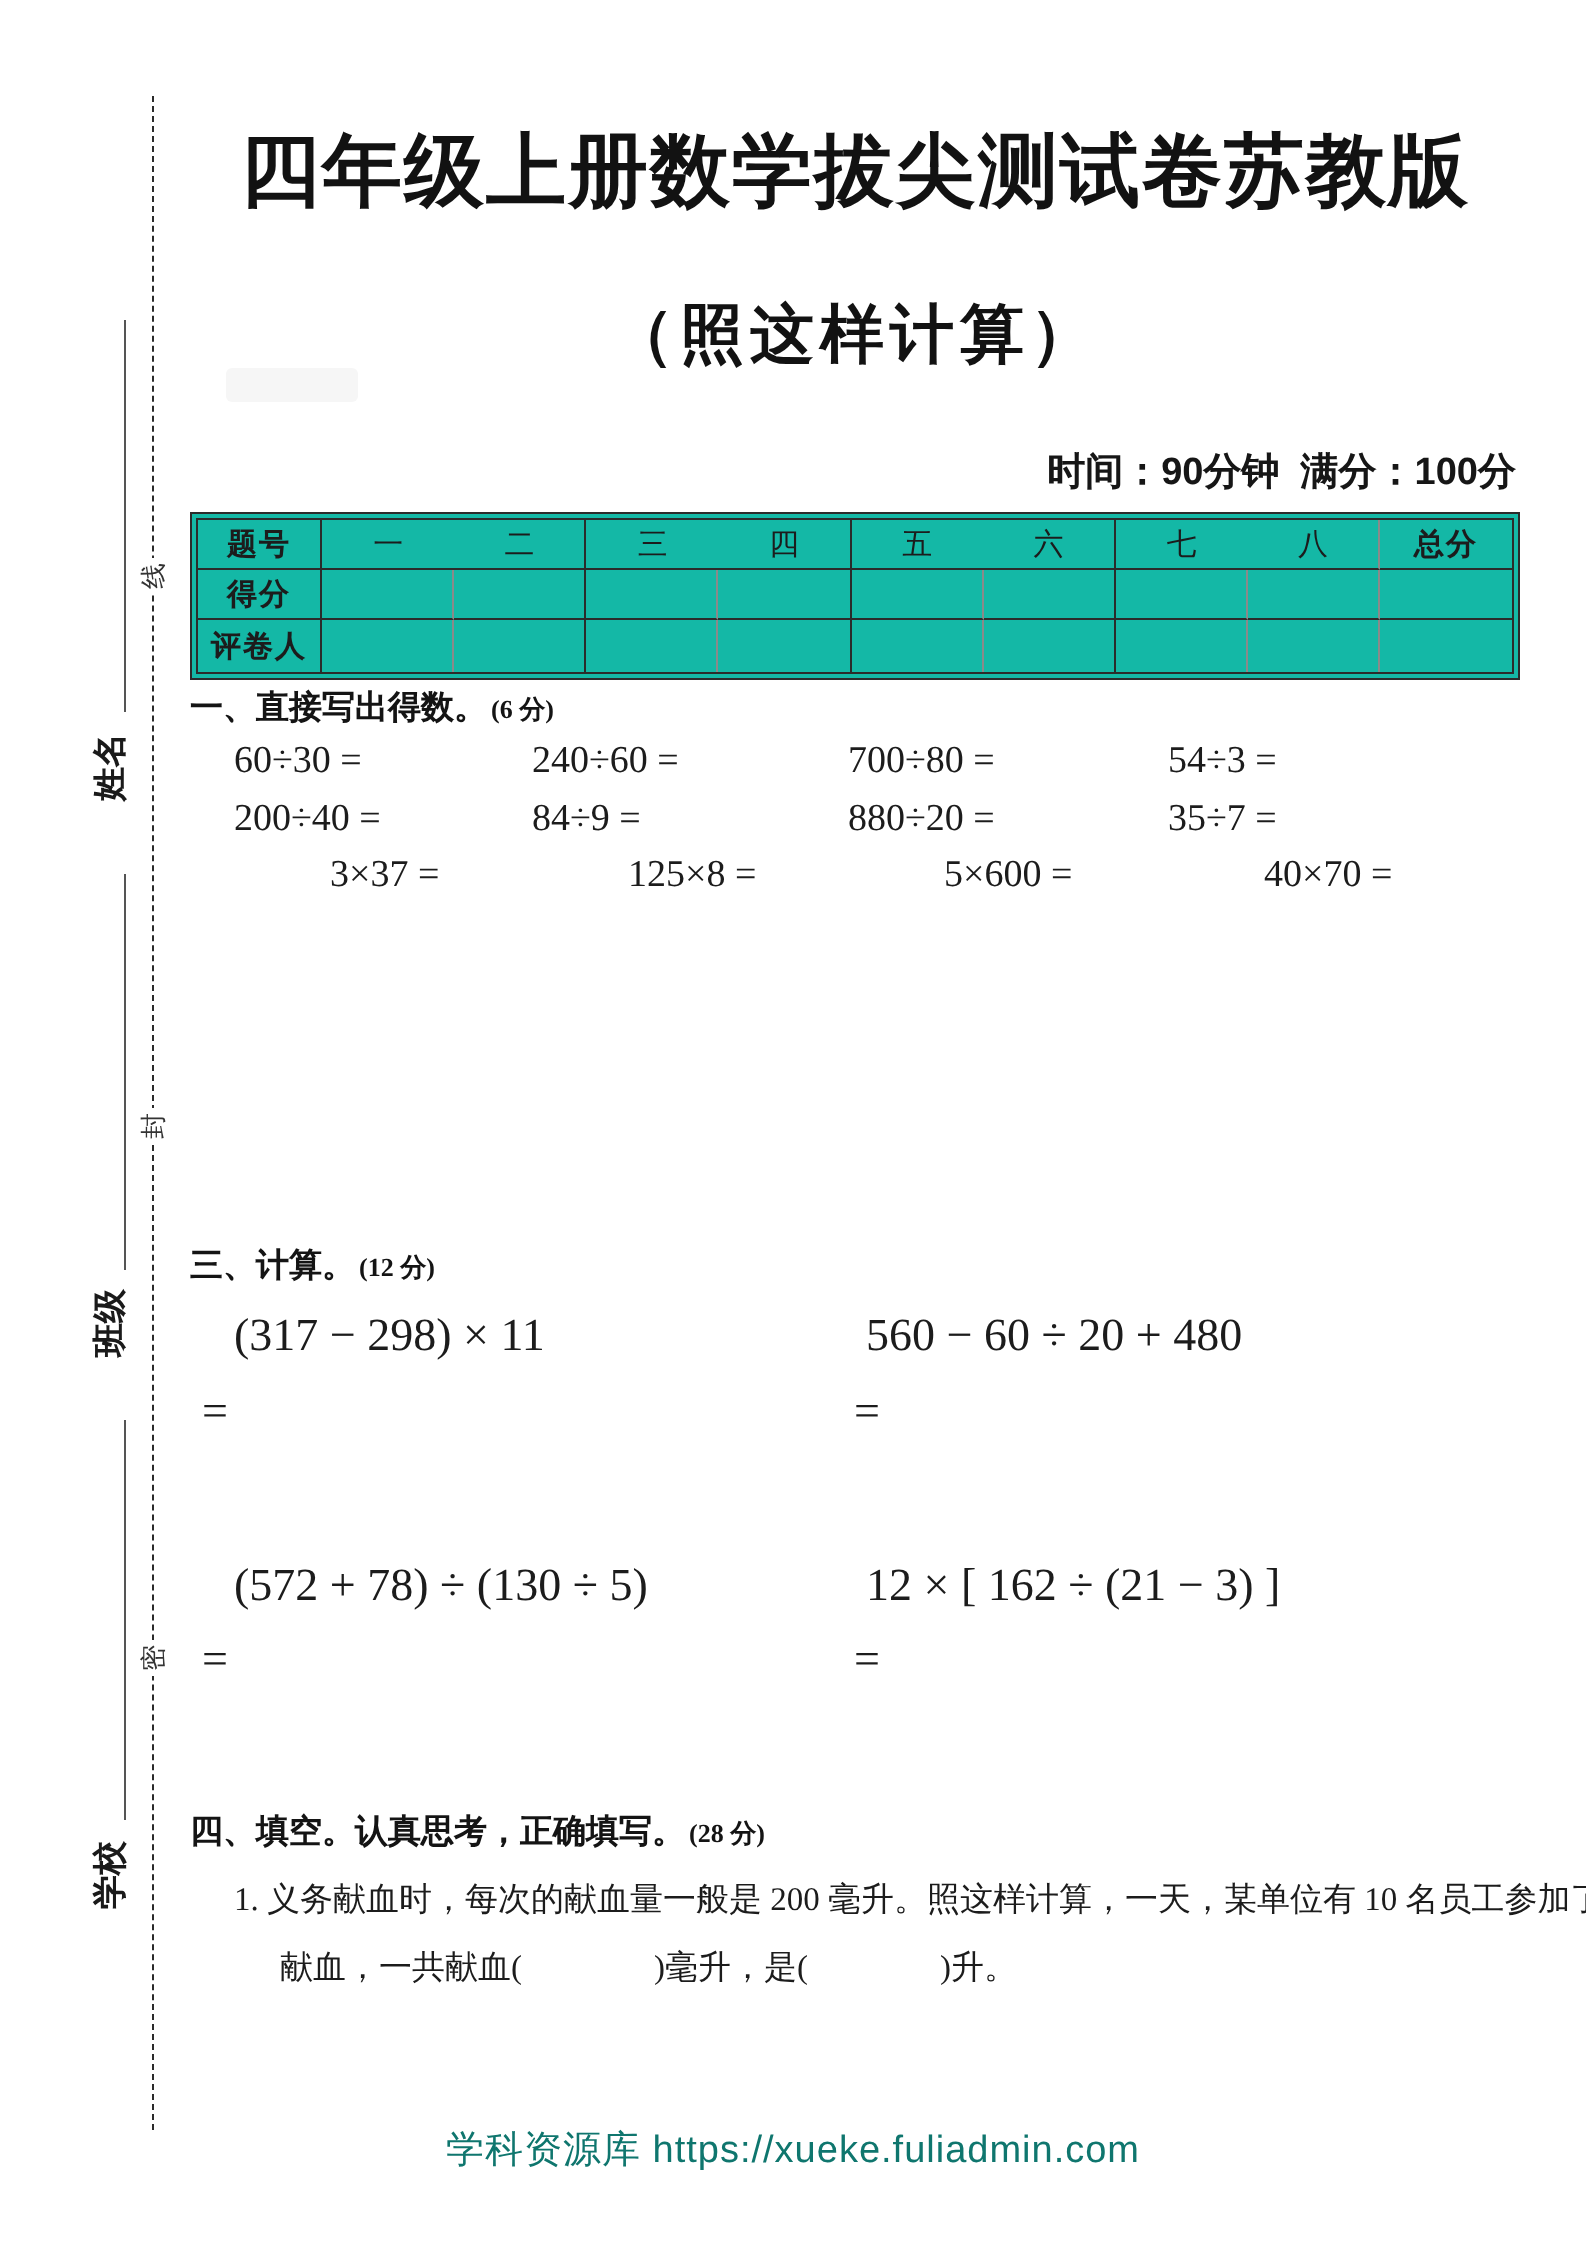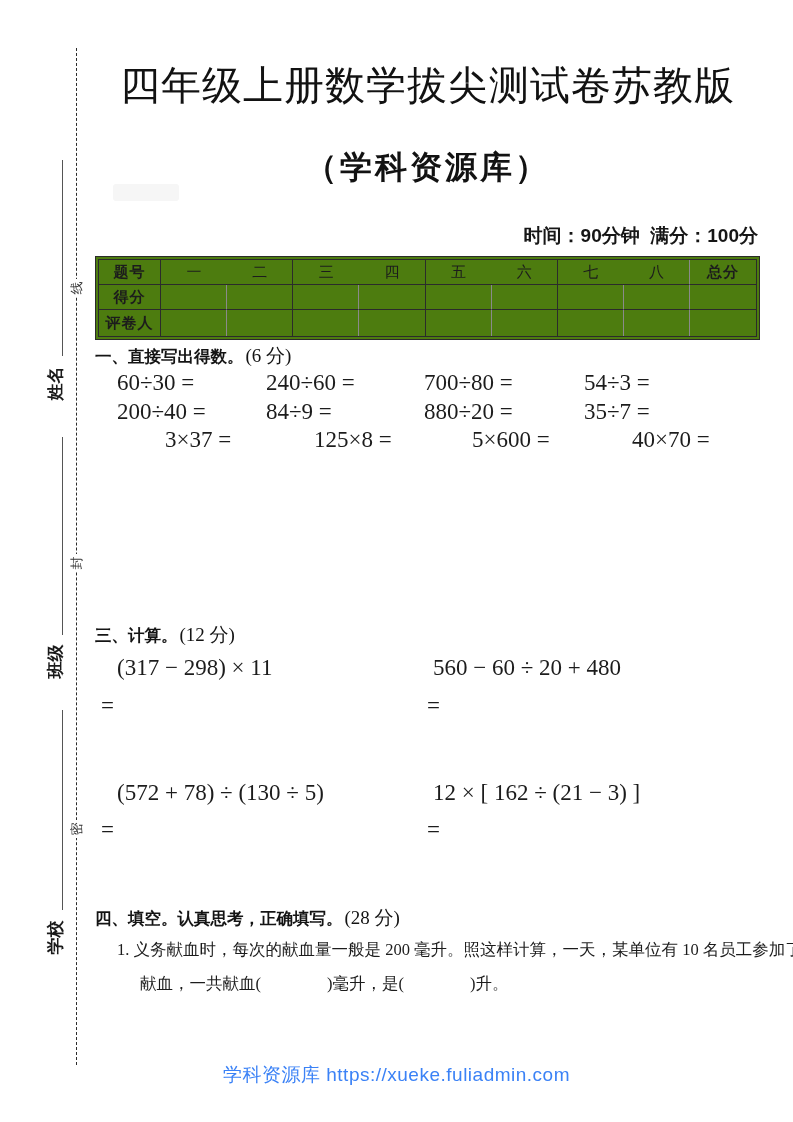--- a/index.html
+++ b/index.html
@@ -2,47 +2,47 @@
 <html><head>
 <meta charset="utf-8">
 <style>
   html,body{margin:0;padding:0;background:#e8e8e8;}
   .page{position:relative;width:793px;height:1122px;background:#ffffff;margin:0 auto;
         font-family:"Liberation Serif",serif;color:#1c1c1c;overflow:hidden;}
   .main{position:absolute;left:95px;top:0;width:665px;height:100%;}
 
   
   .title{position:absolute;top:58px;left:0;width:100%;text-align:center;
-         font-family:"Liberation Sans",sans-serif;font-weight:400;font-size:40px;
+         font-family:"Liberation Sans",sans-serif;font-weight:700;font-size:40px;
          letter-spacing:1px;white-space:nowrap;color:#121212;}
   .subtitle{position:absolute;top:146px;left:0;width:100%;text-align:center;
          font-family:"Liberation Sans",sans-serif;font-weight:700;font-size:32px;
          letter-spacing:3px;white-space:nowrap;color:#121212;}
   .meta{position:absolute;top:223px;right:2px;font-family:"Liberation Sans",sans-serif;
          font-weight:700;font-size:19px;white-space:pre;color:#161616;}
   .wm{position:absolute;left:113px;top:184px;width:66px;height:17px;background:#f6f6f6;border-radius:3px;}
 
   
   .score-wrap{position:absolute;top:256px;left:0;width:659px;border:1px solid #2b2b2b;
-         padding:2px;background:#4d7c0f;}
+         padding:2px;background:#14b8a6;}
   .score-grid{display:grid;grid-template-columns:62px repeat(8,1fr) 66px;
          grid-template-rows:25px 25px 26px;border:1px solid #2b2b2b;}
   .tc{display:flex;align-items:center;justify-content:center;font-size:15px;
          border-right:1px solid #8a8a8a;border-bottom:1px solid #2b2b2b;}
   .tc.sr{border-right:1.2px solid #2b2b2b;}
   .tc.nr{border-right:none;}
   .tc.lb{border-bottom:none;}
   .tc.lab{font-weight:600;letter-spacing:1px;}
 
   
   .sec{position:absolute;left:0;width:665px;}
   .sec-h{font-family:"Liberation Sans",sans-serif;font-weight:700;font-size:16.5px;
          white-space:pre;color:#141414;}
-  .sec-pts{font-family:"Liberation Serif",serif;font-weight:400;font-size:19px;margin-left:2px;}
-  .prow{position:absolute;left:22px;right:0;display:grid;font-size:23px;white-space:pre;}
+  .sec-pts{font-family:"Liberation Serif",serif;font-weight:700;font-size:13px;margin-left:2px;}
+  .prow{position:absolute;left:22px;right:0;display:grid;font-size:19px;white-space:pre;}
   .g4a{grid-template-columns:149px 158px 160px 1fr;}
   .g4b{grid-template-columns:145px 158px 161px 1fr;}
   .s1 .r1{top:27px;} .s1 .r2{top:56px;} .s1 .r3{top:84px;margin-left:48px;}
   .s2 .r1{top:30px;}
   .s3x{position:absolute;font-size:23px;white-space:pre;}
   .s3 .p1{left:22px;top:33px;}  .s3 .p2{left:338px;top:33px;}
   .s3 .e1{left:6px;top:71px;}   .s3 .e2{left:332px;top:71px;}
   .s3 .p3{left:22px;top:158px;} .s3 .p4{left:338px;top:158px;}
   .s3 .e3{left:6px;top:195px;}  .s3 .e4{left:332px;top:195px;}
   .s4line{position:absolute;font-size:16.5px;white-space:pre;}
@@ -56,21 +56,21 @@
   .sc1{top:276px;} .sc2{top:551px;} .sc3{top:817px;}
   .name-line{position:absolute;left:62px;width:0;border-left:1.3px solid #555;}
   .nl1{top:160px;height:196px;} .nl2{top:437px;height:198px;} .nl3{top:710px;height:200px;}
   .seal-label{position:absolute;left:33px;width:44px;text-align:center;
          font-family:"Liberation Sans",sans-serif;font-weight:600;font-size:17px;
          transform:rotate(-90deg);white-space:nowrap;color:#1a1a1a;}
   .sl1{top:372px;} .sl2{top:650px;} .sl3{top:926px;}
 
   
   .footer{position:absolute;top:1062px;left:0;width:793px;text-align:center;
-         font-family:"Liberation Sans",sans-serif;font-size:19px;color:#3b82f6;
+         font-family:"Liberation Sans",sans-serif;font-size:19px;color:#0f766e;
          letter-spacing:0.5px;}
 </style>
 </head>
 <body>
 
 <div class="page">
 
   <div class="dash"></div>
   <span class="seal-char sc1">线</span>
   <span class="seal-char sc2">封</span>
@@ -80,21 +80,21 @@
   <div class="name-line nl3"></div>
   <span class="seal-label sl1">姓名</span>
   <span class="seal-label sl2">班级</span>
   <span class="seal-label sl3">学校</span>
 
   <div class="wm"></div>
 
   <div class="main">
 
     <div class="title">四年级上册数学拔尖测试卷苏教版</div>
-    <div class="subtitle">（学科资源库）</div>
+    <div class="subtitle">（照这样计算）</div>
     <div class="meta">时间：90分钟  满分：100分</div>
 
     <div class="score-wrap">
       <div class="score-grid">
 
         <div class="tc lab sr">题号</div>
         <div class="tc nr">一</div>
         <div class="tc sr">二</div>
         <div class="tc nr">三</div>
         <div class="tc sr">四</div>

